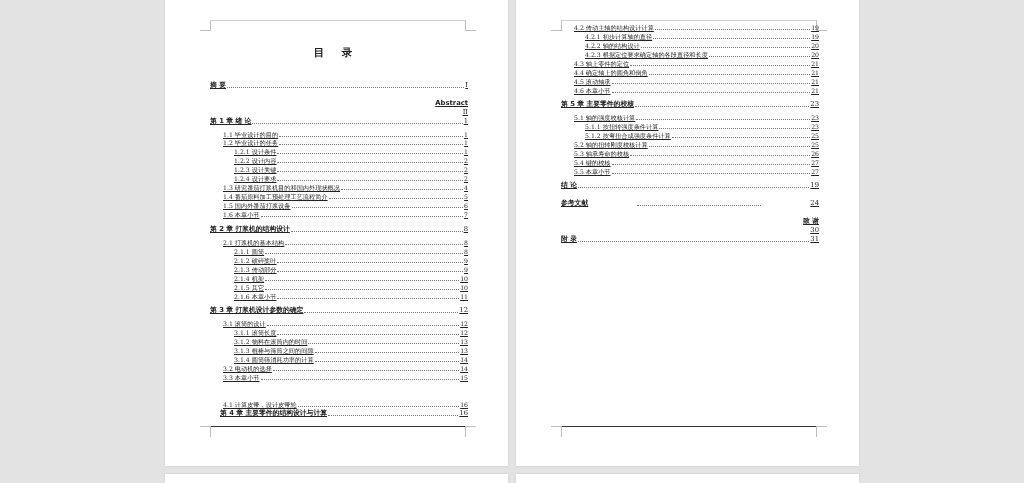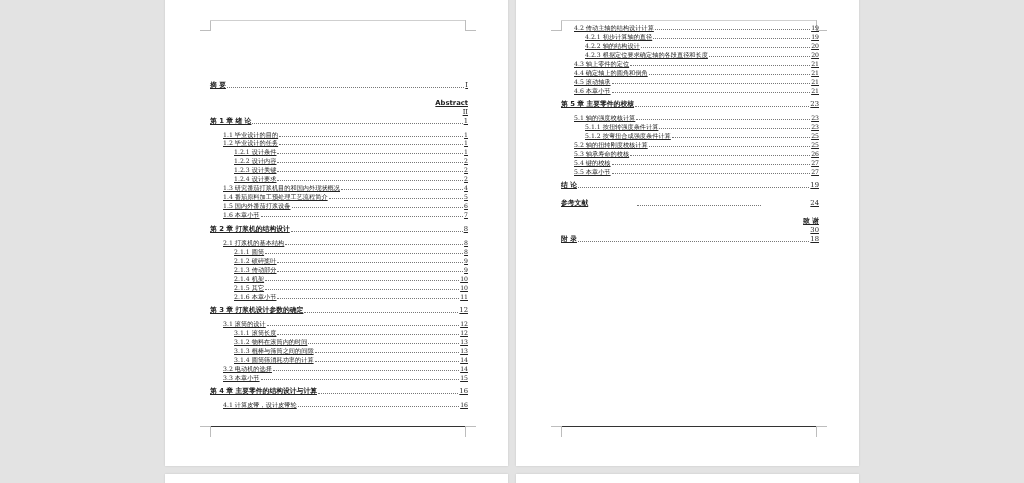--- a/index.html
+++ b/index.html
@@ -27,20 +27,21 @@
   .row.l2 .lbl{padding-left:13px;}
   .row.l3 .lbl{padding-left:24px;}
 </style>
 </head>
 <body>
 
 <div class="page" id="p1">
   <div class="corner ctl" style="left:35px;top:24px;"></div>
   <div class="corner ctr" style="left:300px;top:24px;"></div>
   <div class="hdr-line" style="left:45px;width:255px;top:24px;"></div>
+  <div class="toc-title">目  录</div>
   <div class="toc" id="toc1">
       <div class="row l1" style="top: 86px;">
         <span class="lbl">摘  要</span>
         <span class="dots"></span>
         <span class="pg">I</span>
       </div>
       <div class="row l1" style="top: 104px; flex-direction: column;">
         <span class="lbl">Abstract</span>
         <span class="dots"></span>
         <span class="pg">II</span>
@@ -173,21 +174,21 @@
       <div class="row l2" style="top: 369px;">
         <span class="lbl">3.2 电动机的选择</span>
         <span class="dots"></span>
         <span class="pg">14</span>
       </div>
       <div class="row l2" style="top: 378px;">
         <span class="lbl">3.3 本章小节</span>
         <span class="dots"></span>
         <span class="pg">15</span>
       </div>
-      <div class="row l1" style="top: 392px;">
+      <div class="row l1" style="top: 414px; margin-left: 10px;">
         <span class="lbl">第 4 章  主要零件的结构设计与计算</span>
         <span class="dots"></span>
         <span class="pg">16</span>
       </div>
       <div class="row l2" style="top: 405px;">
         <span class="lbl">4.1 计算皮带，设计皮带轮</span>
         <span class="dots"></span>
         <span class="pg">16</span>
       </div>
     </div>
@@ -292,21 +293,21 @@
         <span class="pg">24</span>
       </div>
       <div class="row l1" style="top: 222px; flex-direction: column;">
         <span class="lbl">致   谢</span>
         <span class="dots"></span>
         <span class="pg">30</span>
       </div>
       <div class="row l1" style="top: 240px;">
         <span class="lbl">附   录</span>
         <span class="dots"></span>
-        <span class="pg">18</span>
+        <span class="pg">31</span>
       </div>
     </div>
   <div class="ftr-line" style="left:42px;width:260px;top:430px;"></div>
   <div class="corner cbl" style="left:35px;top:430px;"></div>
   <div class="corner cbr" style="left:300px;top:430px;"></div>
 </div>
 
 <div class="page" id="p3"></div>
 <div class="page" id="p4"></div>
 

